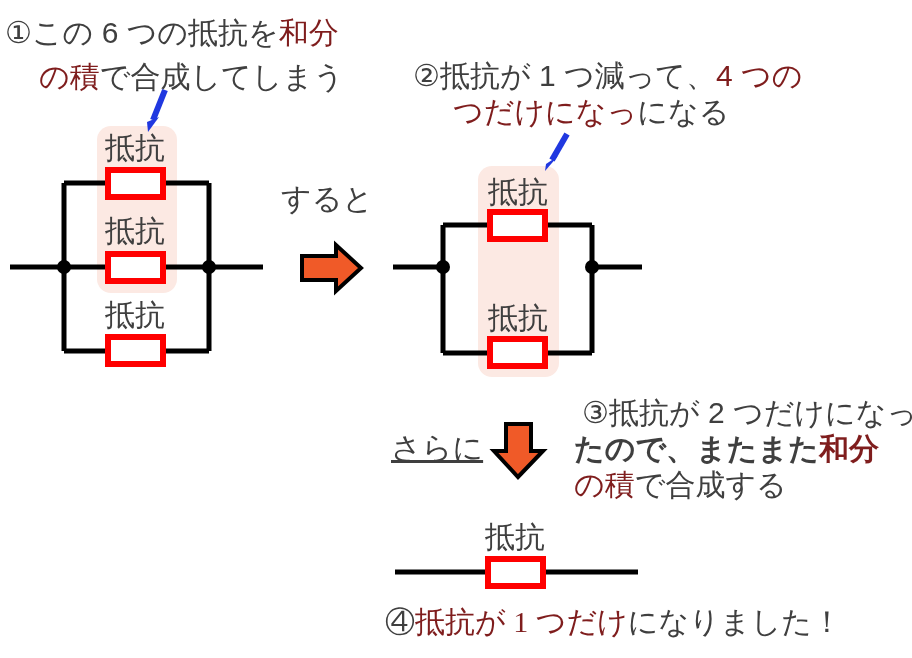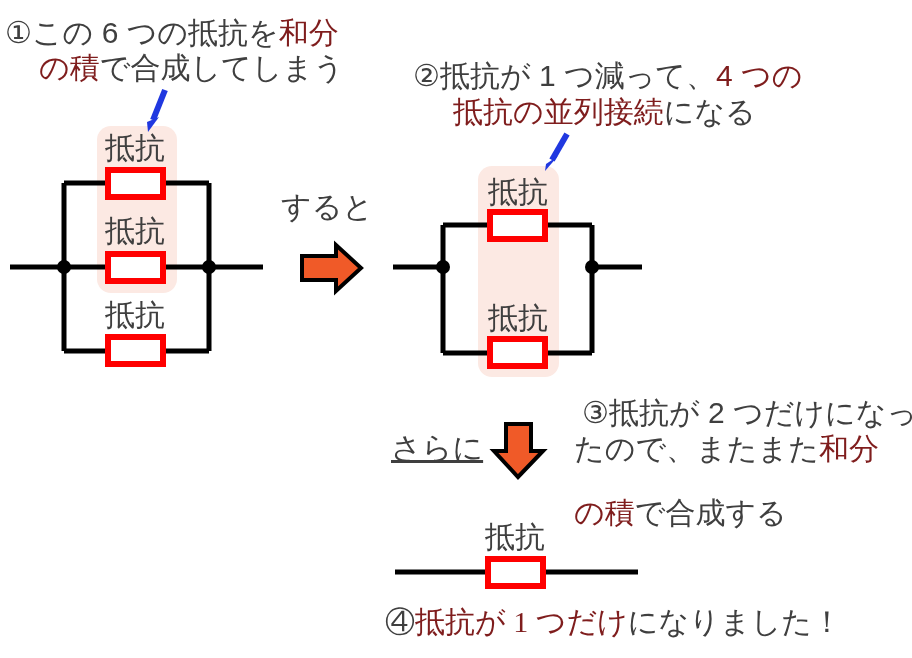--- a/index.html
+++ b/index.html
@@ -66,27 +66,27 @@
       <path class="blue-line" d="M165,90 L153,120"></path>
       <polygon class="blue-head" points="148,132 159,117 147,122"></polygon>
     </g>
     <g>
       <path class="blue-line" d="M567,134 L552,160"></path>
       <polygon class="blue-head" points="545,171 558,156 546,164"></polygon>
     </g>
   </svg>
 
   <div class="txt" style="left:5px;top:15px;"><span>①この 6 つの抵抗を</span><span class="red">和分</span></div>
-  <div class="txt" style="left:39px;top:50px;"><span class="red">の積</span><span>で合成してしまう</span></div>
+  <div class="txt" style="left:39px;top:59px;"><span class="red">の積</span><span>で合成してしまう</span></div>
 
   <div class="txt" style="left:413px;top:58px;"><span>②抵抗が 1 つ減って、</span><span class="red">4 つの</span></div>
-  <div class="txt" style="left:453px;top:94px;"><span class="red">抵抗の並列接続</span><span>になる</span></div>
+  <div class="txt" style="left:453px;top:94px;"><span class="red">つだけになっ</span><span>になる</span></div>
 
-  <div class="txt" style="left:281px;top:189px;">すると</div>
+  <div class="txt" style="left:281px;top:181px;">すると</div>
   <div class="txt" style="left:391px;top:430px;text-decoration:underline;">さらに</div>
 
   <div class="txt" style="left:546px;top:395px;margin-left:36px;">③抵抗が 2 つだけになっ</div>
-  <div class="txt" style="left:574px;top:431px;"><span>たので、またまた</span><span class="red">和分</span></div>
-  <div class="txt" style="left:574px;top:467px;margin-top:28px;"><span class="red">の積</span><span>で合成する</span></div>
+  <div class="txt" style="left:574px;top:431px;font-weight:bold;"><span>たので、またまた</span><span class="red">和分</span></div>
+  <div class="txt" style="left:574px;top:467px;"><span class="red">の積</span><span>で合成する</span></div>
 
   <div class="txt" style="left:385px;top:604px;font-family:Liberation Serif, serif;"><span>④</span><span class="red">抵抗が 1 つだけ</span><span>になりました！</span></div>
 
 </div>
 
 </body></html>

